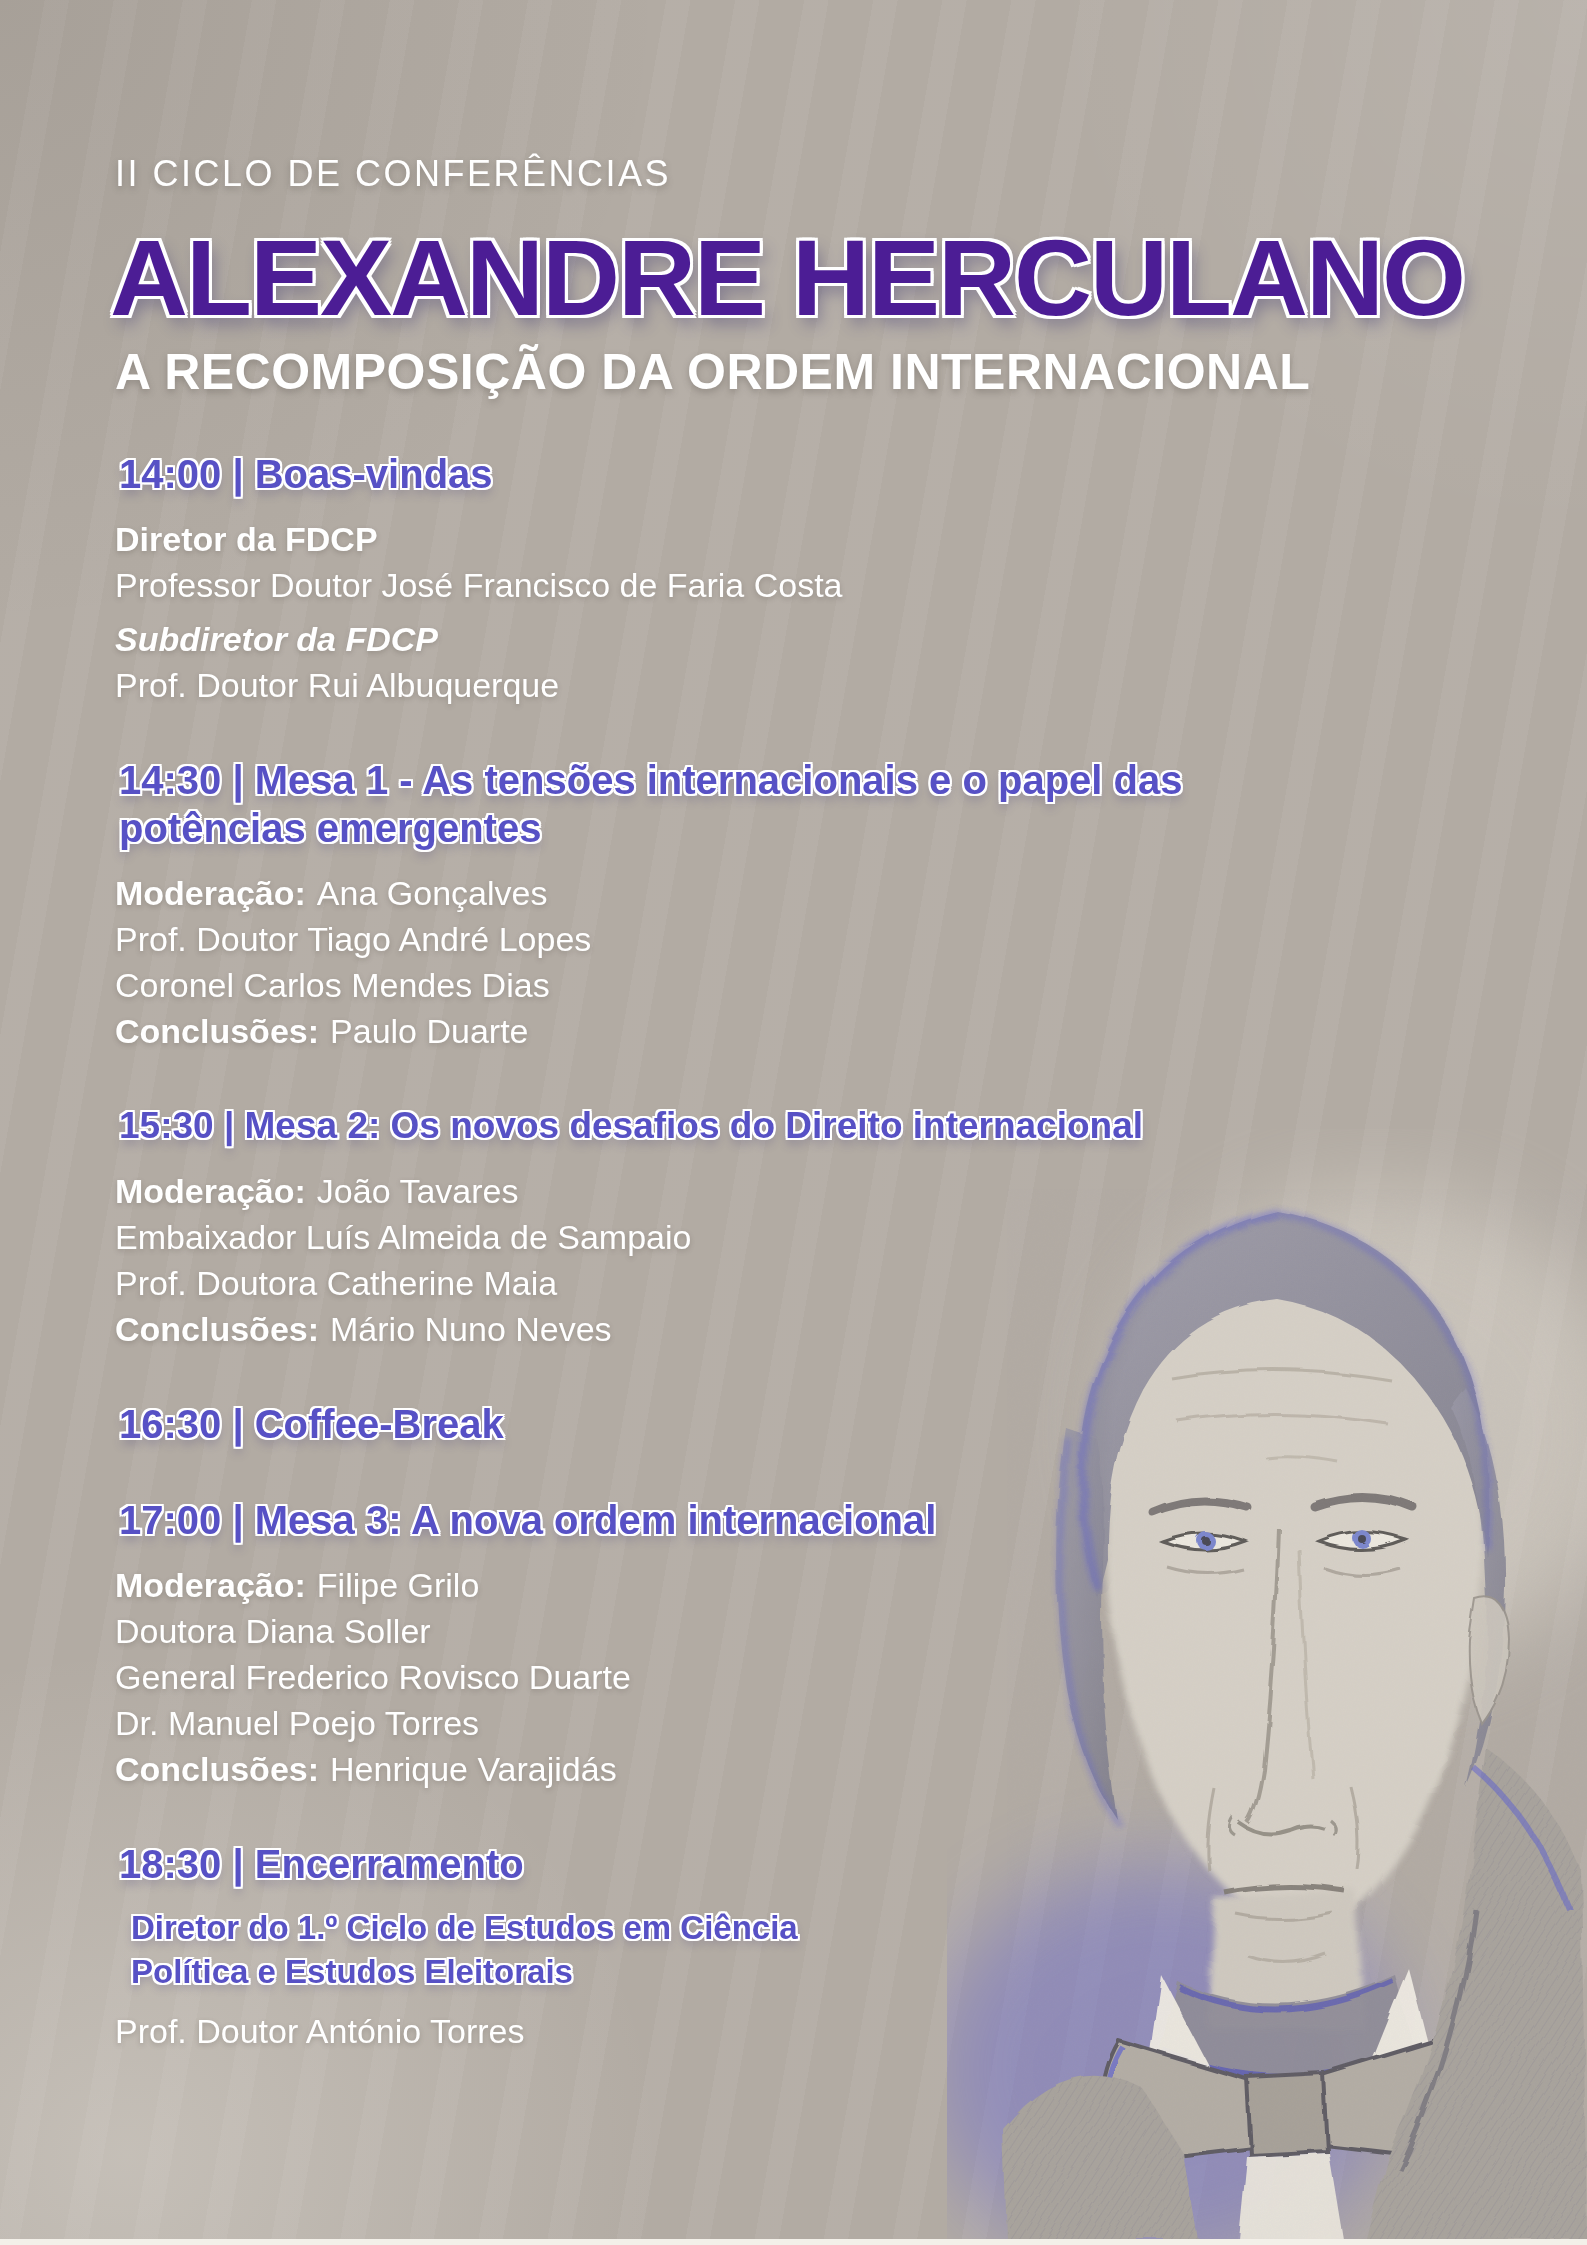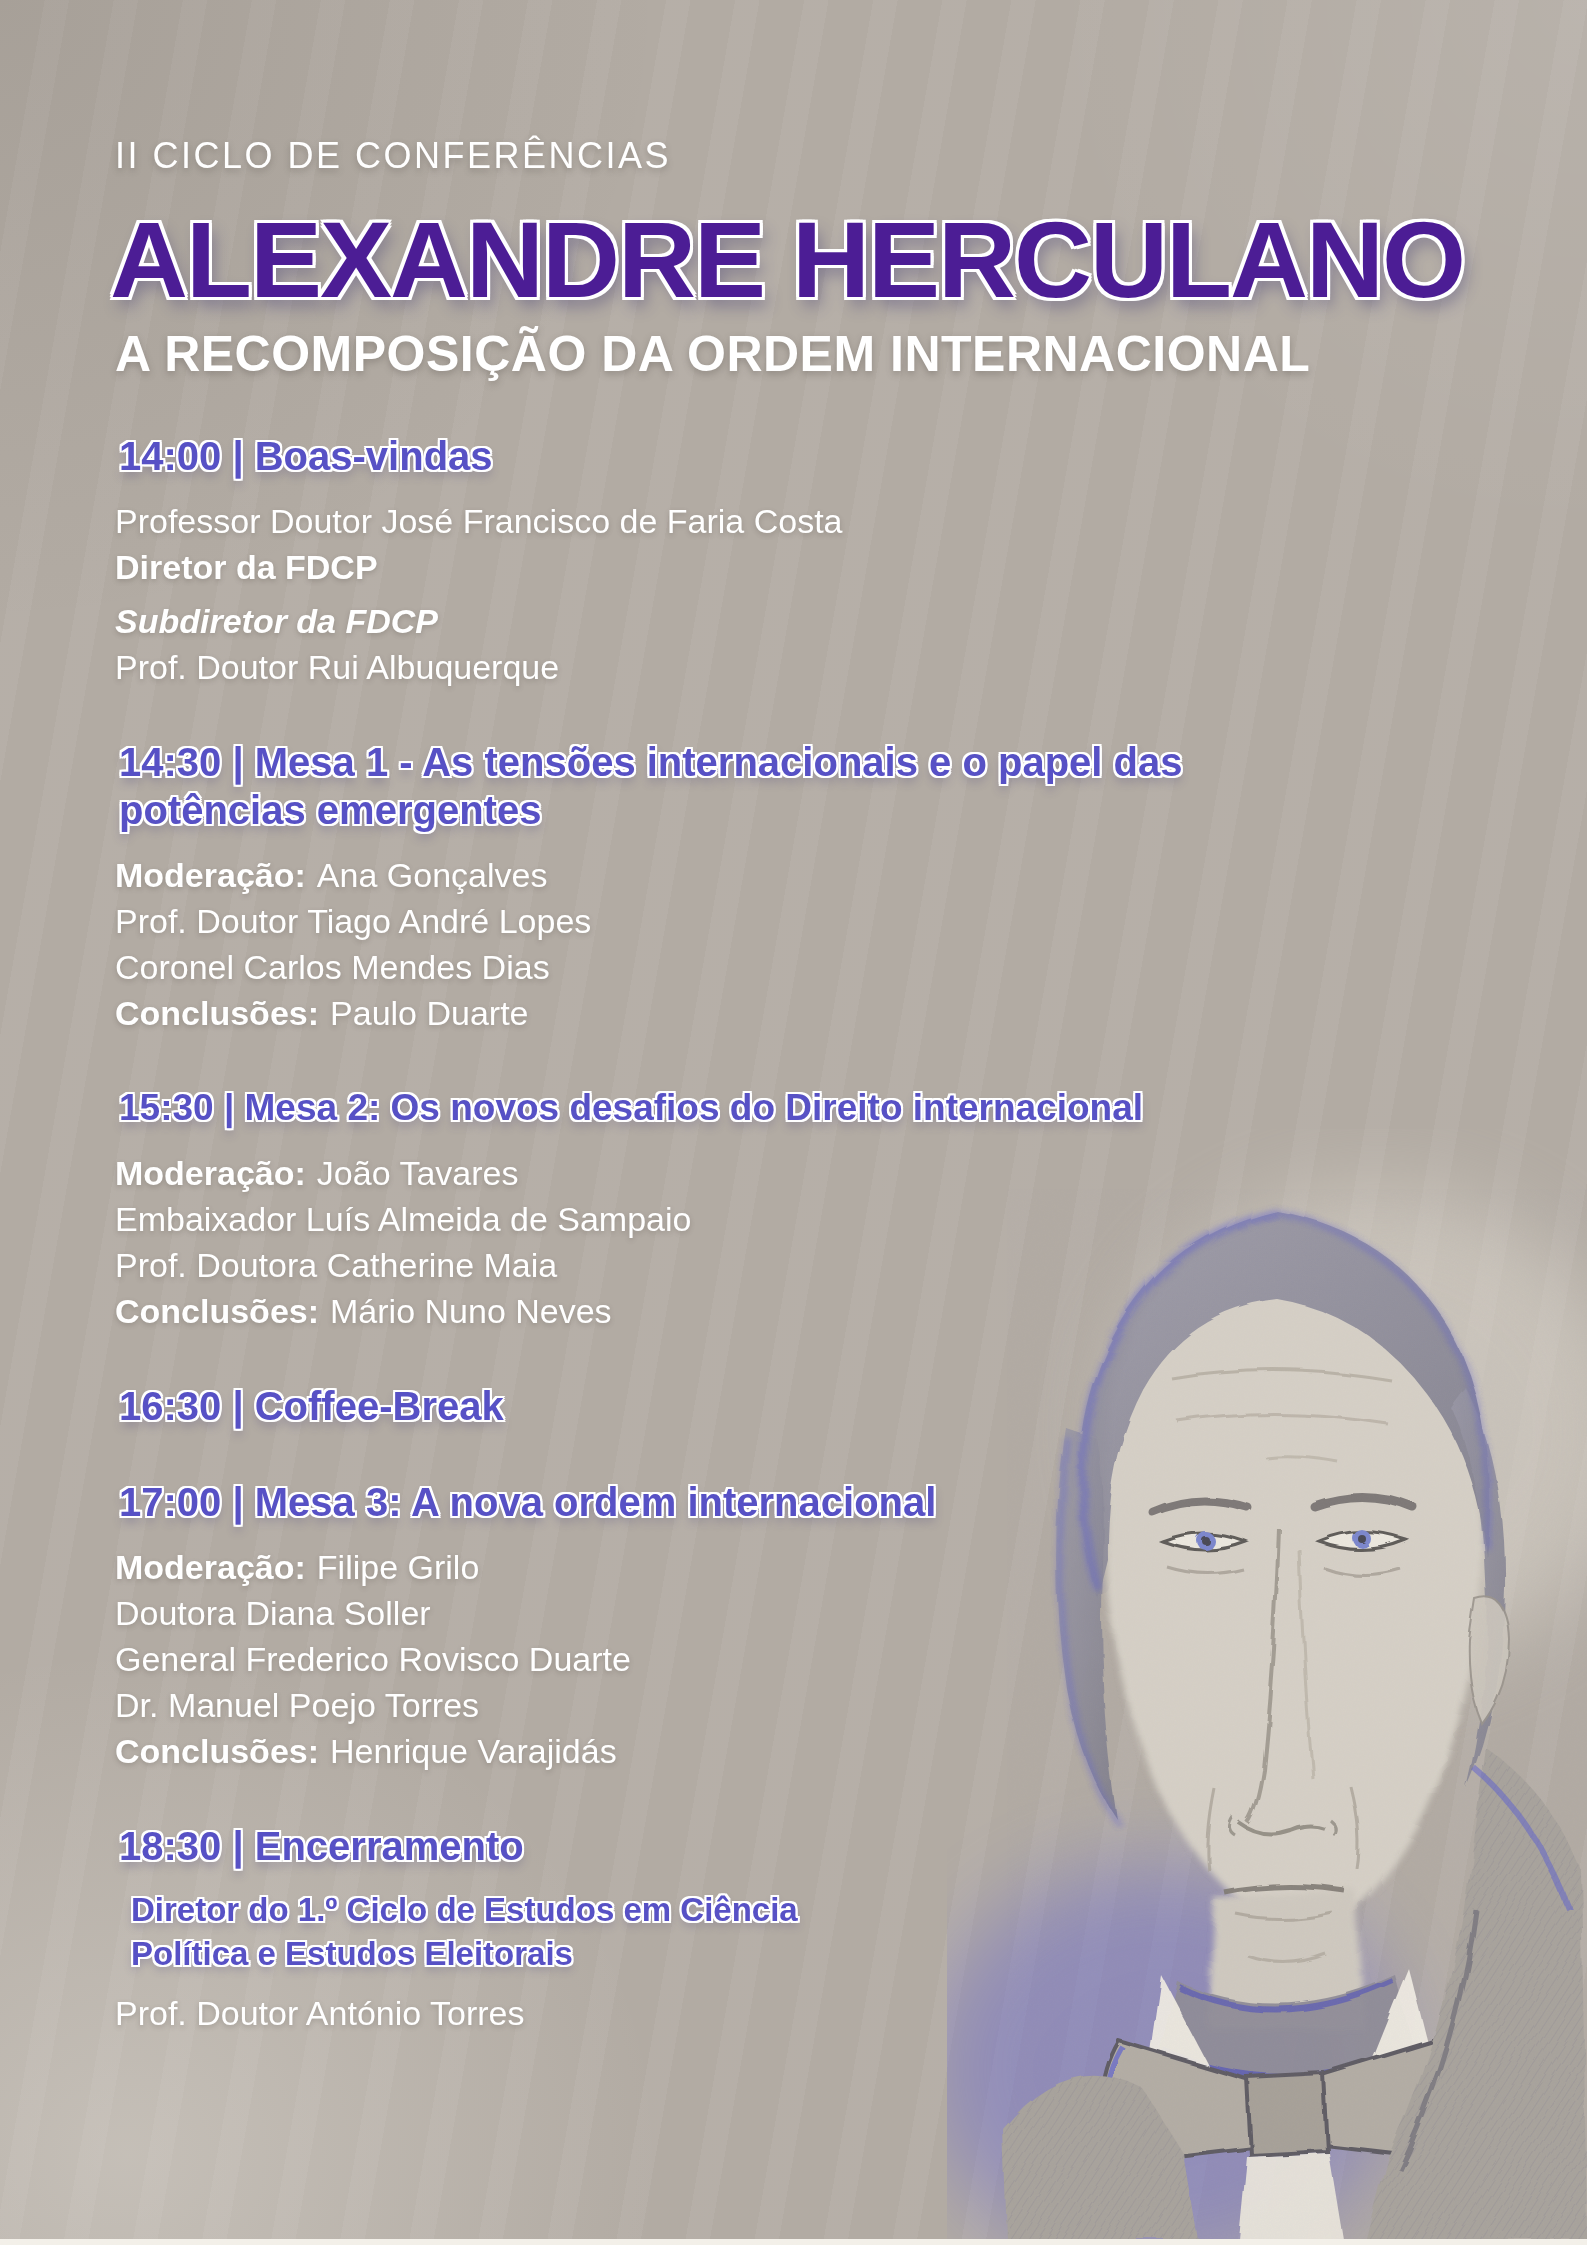--- a/index.html
+++ b/index.html
@@ -17,21 +17,21 @@
       radial-gradient(45% 30% at 8% 96%, rgba(240,237,230,0.30), rgba(240,237,230,0) 75%),
       repeating-linear-gradient(100deg,
         rgba(255,255,255,0) 0px, rgba(255,255,255,0) 44px,
         rgba(255,255,255,0.05) 44px, rgba(255,255,255,0.05) 68px);
   }
   .bottom-strip{
     position:absolute;left:0;bottom:0;width:100%;height:6px;
     background:#f3f0e9;z-index:30;
   }
   .content{
-    position:absolute;left:115px;top:136px;width:1330px;z-index:10;
+    position:absolute;left:115px;top:154px;width:1330px;z-index:10;
   }
   .kicker{
     color:#ffffff;font-size:36px;font-weight:400;letter-spacing:2.5px;
     line-height:40px;margin:0 0 30px 0;
     text-shadow:0 3px 6px rgba(80,74,68,0.35);
   }
   .title{
     color:#4c1d95;font-size:108px;font-weight:700;line-height:108px;
     letter-spacing:-2px;margin:0 0 14px -5px;white-space:nowrap;
     text-shadow:
@@ -180,22 +180,22 @@
 </svg>
 
 <div class="content">
   <div class="kicker">II CICLO DE CONFERÊNCIAS</div>
   <h1 class="title">ALEXANDRE HERCULANO</h1>
   <div class="subtitle">A RECOMPOSIÇÃO DA ORDEM INTERNACIONAL</div>
 
   <div class="session">
     <div class="heading">14:00 | Boas-vindas</div>
     <div class="entries">
+      <div class="entry"><span class="lbl">Diretor da FDCP</span><span class="val"></span></div>
       <div class="entry"><span class="lbl"></span><span class="val">Professor Doutor José Francisco de Faria Costa</span></div>
-      <div class="entry"><span class="lbl">Diretor da FDCP</span><span class="val"></span></div>
       <div class="entry gap"><span class="lbl">Subdiretor da FDCP</span><span class="val"></span></div>
       <div class="entry"><span class="lbl"></span><span class="val">Prof. Doutor Rui Albuquerque</span></div>
     </div>
   </div>
 
   <div class="session">
     <div class="heading">14:30 | Mesa 1 - As tensões internacionais e o papel das potências emergentes</div>
     <div class="entries">
       <div class="entry"><span class="lbl">Moderação:</span><span class="val">Ana Gonçalves</span></div>
       <div class="entry"><span class="lbl"></span><span class="val">Prof. Doutor Tiago André Lopes</span></div>

